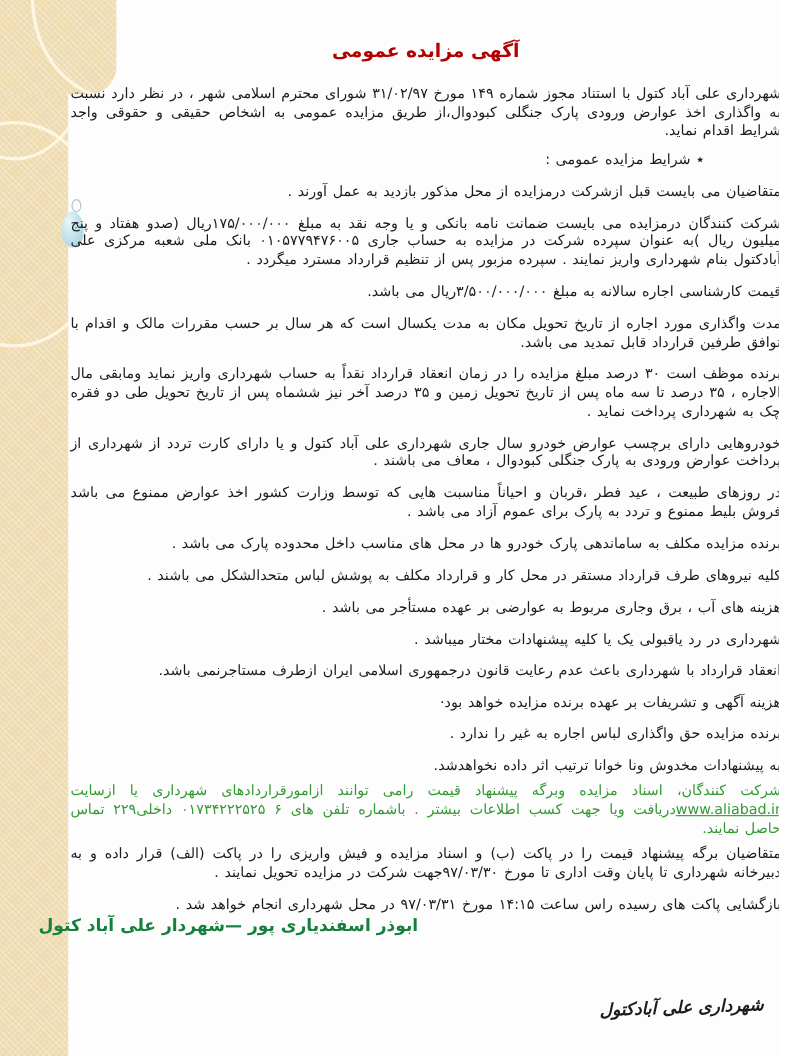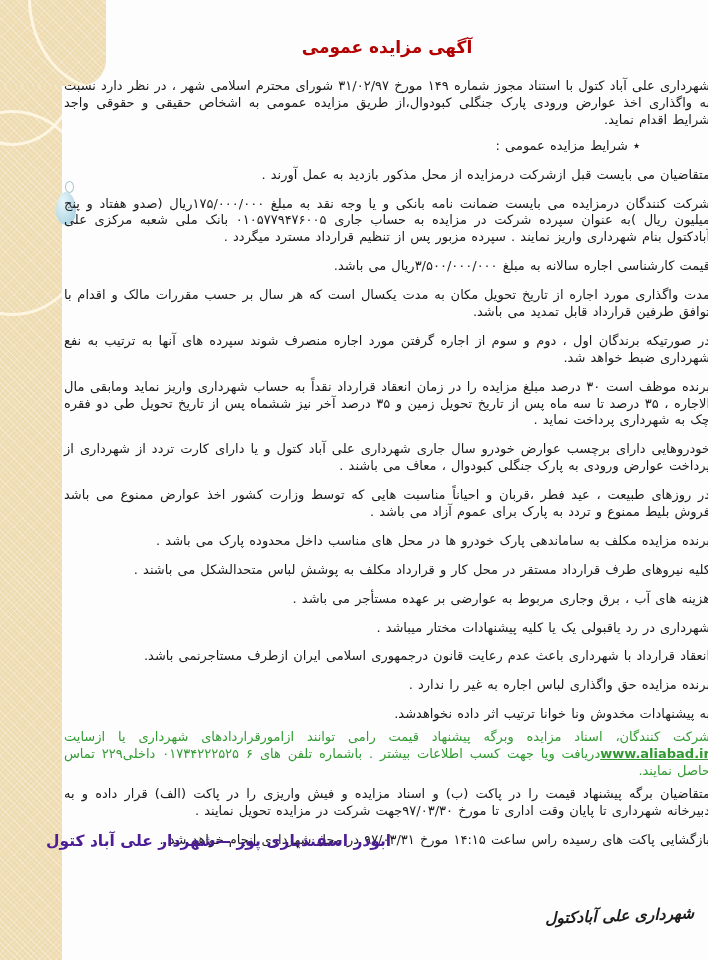--- a/index.html
+++ b/index.html
@@ -55,26 +55,26 @@
   }
   .content p{
     margin:12px 0 6px 0;
     text-align:justify;
     text-align-last:right;
     word-spacing:1px;
   }
   .cond-header{margin:9px 70px 9px 0 !important;text-align:right;}
   .notice{margin-top:4px !important;}
   .notice, .notice a{text-decoration:none;}
-  .notice a{text-decoration:underline;cursor:pointer;font-weight:bold;}
+  .notice a{text-decoration:underline;cursor:pointer;}
   .submission{margin-top:4px !important;}
   .signature{
-    position:absolute;left:46px;top:832px;z-index:1;
+    position:absolute;left:35px;top:832px;z-index:1;
     direction:rtl;white-space:nowrap;
-    font-weight:bold;font-size:15.5px;color:#4c1d95;
+    font-weight:bold;font-size:15.5px;color:#15803d;
   }
   .stamp{
     position:absolute;right:14px;top:906px;z-index:1;
     direction:rtl;white-space:nowrap;
     font-family:"DejaVu Serif", serif;font-style:italic;font-weight:bold;
     font-size:15.5px;color:#1c1c1c;
     transform:rotate(-2deg);
   }
 </style>
 </head>
@@ -97,29 +97,29 @@
     <div class="title" style="color:#b30000;">آگهی مزایده عمومی</div>
 
     <p>شهرداری علی آباد کتول با استناد مجوز شماره ۱۴۹ مورخ ۳۱/۰۲/۹۷ شورای محترم اسلامی شهر ، در نظر دارد نسبت  به واگذاری اخذ عوارض ورودی پارک جنگلی کبودوال،از طریق مزایده عمومی به اشخاص حقیقی و حقوقی واجد شرایط اقدام نماید.</p>
 
     <p class="cond-header">٭  شرایط مزایده عمومی :</p>
 
     <p>متقاضیان می بایست قبل ازشرکت درمزایده  از محل مذکور بازدید به عمل آورند .</p>
     <p>شرکت کنندگان درمزایده می بایست ضمانت نامه بانکی و یا وجه نقد به مبلغ ۱۷۵/۰۰۰/۰۰۰ریال (صدو هفتاد و پنج میلیون ریال )به عنوان سپرده شرکت در مزایده به حساب جاری ۰۱۰۵۷۷۹۴۷۶۰۰۵  بانک ملی شعبه مرکزی علی آبادکتول بنام شهرداری واریز  نمایند . سپرده مزبور پس از تنظیم قرارداد مسترد میگردد .</p>
     <p>قیمت کارشناسی اجاره سالانه به مبلغ   ۳/۵۰۰/۰۰۰/۰۰۰ریال می باشد.</p>
     <p>مدت واگذاری مورد اجاره از تاریخ تحویل مکان به مدت  یکسال است که هر سال بر حسب مقررات مالک و اقدام با توافق طرفین قرارداد قابل تمدید می باشد.</p>
-    <p>در صورتیکه برندگان اول ، دوم و سوم از اجاره گرفتن مورد اجاره منصرف شوند سپرده های آنها به ترتیب به نفع شهرداری ضبط خواهد شد.</p>
     <p>برنده موظف است ۳۰ درصد مبلغ مزایده را در زمان انعقاد قرارداد نقداً به حساب شهرداری واریز نماید ومابقی مال الاجاره ، ۳۵ درصد تا سه ماه پس از تاریخ تحویل زمین و ۳۵ درصد آخر نیز ششماه پس از تاریخ تحویل طی دو فقره چک به شهرداری پرداخت نماید .</p>
     <p>خودروهایی دارای برچسب عوارض خودرو سال جاری شهرداری علی آباد کتول و یا دارای کارت تردد  از  شهرداری از پرداخت عوارض ورودی به پارک جنگلی کبودوال ، معاف می باشند .</p>
     <p>در روزهای طبیعت ، عید فطر ،قربان و احیاناً مناسبت هایی که توسط وزارت کشور اخذ عوارض ممنوع می باشد  فروش بلیط ممنوع  و تردد به  پارک برای عموم آزاد می باشد .</p>
     <p>برنده مزایده مکلف به ساماندهی پارک خودرو ها در محل های مناسب  داخل محدوده پارک می باشد .</p>
     <p>کلیه نیروهای طرف قرارداد مستقر در محل کار و قرارداد مکلف به پوشش لباس متحدالشکل می باشند .</p>
     <p>هزینه های آب ، برق وجاری مربوط به عوارضی بر عهده مستأجر می باشد .</p>
     <p>شهرداری در رد یاقبولی یک یا کلیه پیشنهادات مختار میباشد .</p>
     <p>انعقاد قرارداد با شهرداری باعث عدم رعایت  قانون درجمهوری اسلامی ایران ازطرف مستاجرنمی باشد.</p>
+    <p>هزینه آگهی و تشریفات بر عهده برنده مزایده خواهد بود·</p>
     <p>برنده مزایده حق واگذاری لباس اجاره به غیر را ندارد .</p>
     <p>به پیشنهادات مخدوش ونا خوانا ترتیب اثر داده نخواهدشد.</p>
 
     <p class="notice" style="color:#339a33;"><span>شرکت کنندگان، اسناد مزایده وبرگه پیشنهاد قیمت رامی توانند ازامورقراردادهای شهرداری یا ازسایت </span><a style="color:#339a33;">www.aliabad.ir</a><span>دریافت ویا جهت کسب اطلاعات بیشتر . باشماره تلفن های ۶ ۰۱۷۳۴۲۲۲۵۲۵ داخلی۲۲۹ تماس حاصل نمایند.</span></p>
 
     <p class="submission">متقاضیان برگه پیشنهاد قیمت را در پاکت (ب) و اسناد مزایده و فیش واریزی را در پاکت (الف) قرار  داده و به دبیرخانه شهرداری تا پایان وقت اداری تا مورخ ۹۷/۰۳/۳۰جهت شرکت در مزایده تحویل نمایند .</p>
     <p>بازگشایی پاکت های رسیده راس ساعت ۱۴:۱۵ مورخ ۹۷/۰۳/۳۱ در محل شهرداری انجام خواهد شد .</p>
   </div>
 
   <div class="signature">ابوذر اسفندیاری پور —شهردار علی آباد کتول</div>

